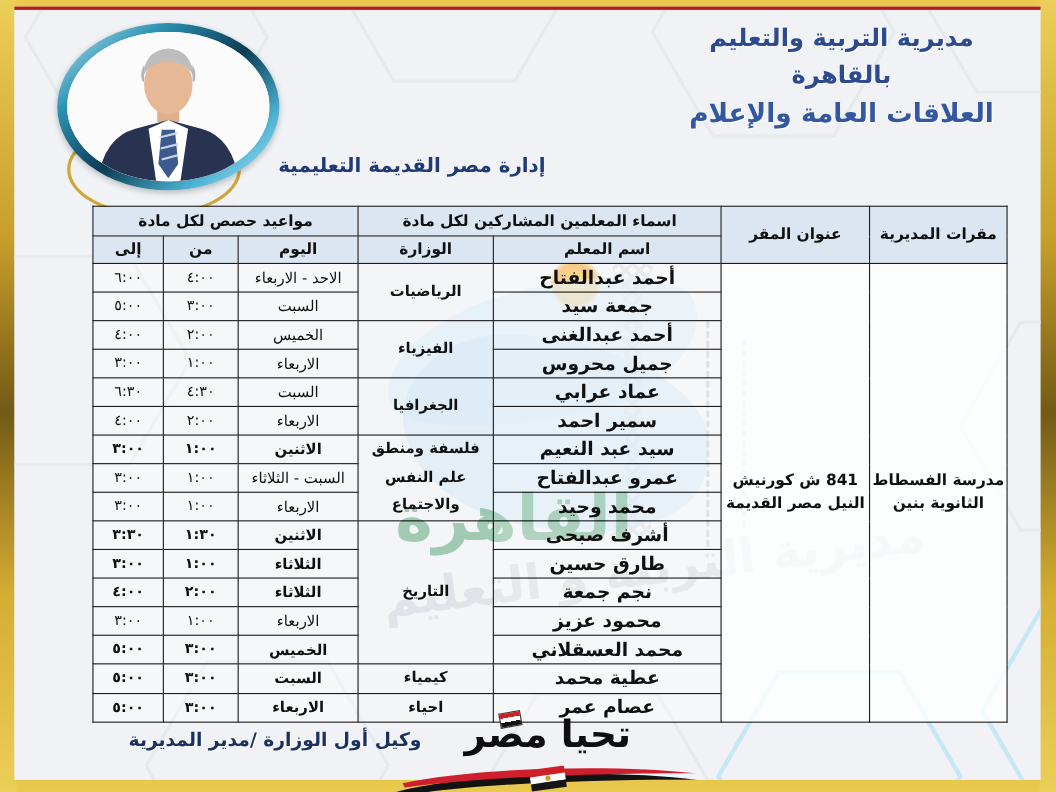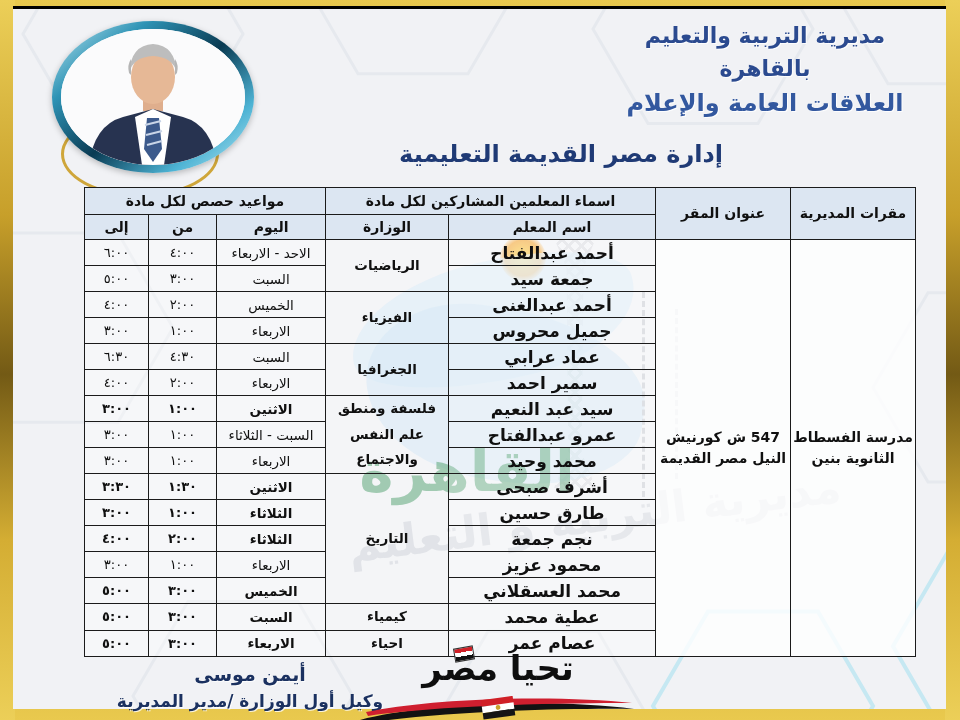--- a/index.html
+++ b/index.html
@@ -7,34 +7,34 @@
     width:960px;height:720px;position:relative;overflow:hidden;
     font-family:"DejaVu Sans","Liberation Sans",sans-serif;
     background:#d9b43c;
   }
   
   .frame{position:absolute;inset:0;
     background:linear-gradient(180deg,#e9c94e 0%,#cfa82f 22%,#6e5513 50%,#c9a22c 72%,#e9c94e 100%);}
   .frame-side{position:absolute;top:0;bottom:0;width:15px;
     background:linear-gradient(180deg,#eccf58 0%,#c79f2a 30%,#735a15 52%,#d4ad33 75%,#eccf58 100%);}
   .page{position:absolute;left:13px;right:14px;top:6px;bottom:11px;
-    background:#f1f2f5;border-top:3px solid #000000;}
+    background:#f1f2f5;border-top:3px solid #b91c1c;}
   
   .hex-bg{position:absolute;inset:0;width:100%;height:100%;}
   
   .ministry{position:absolute;top:10px;right:26px;width:310px;text-align:center;
     direction:rtl;color:#2b4a8f;font-weight:bold;line-height:1.5;
     text-shadow:1px 1px 0 rgba(255,255,255,.85);}
   .ministry .l1{font-size:22px;}
   .ministry .l2{font-size:24px;color:#33589f;}
   .doc-title{position:absolute;top:92px;left:240px;width:470px;text-align:center;
     direction:rtl;font-size:21px;font-weight:bold;color:#a21f2f;
     text-shadow:0 0 2px rgba(255,255,255,.9);}
-  .doc-subtitle{position:absolute;top:131px;left:240px;width:470px;text-align:right;
-    direction:rtl;font-size:24px;font-weight:bold;color:#1f3a75;}
+  .doc-subtitle{position:absolute;top:131px;left:240px;width:470px;text-align:left;
+    direction:rtl;font-size:18px;font-weight:bold;color:#1f3a75;}
   
   .photo-wrap{position:absolute;left:26px;top:8px;width:228px;height:170px;}
   .gold-arc{position:absolute;left:22px;top:94px;width:152px;height:80px;
     border:3px solid #cfa63a;border-radius:50%;}
   .oval-ring{position:absolute;left:13px;top:4px;width:202px;height:152px;border-radius:50%;
     background:linear-gradient(140deg,#c3ebf4 0%,#2e93b5 25%,#0a3b53 52%,#4db3d4 78%,#c3ebf4 100%);
     box-shadow:0 2px 6px rgba(0,0,0,.25);}
   .oval-inner{position:absolute;left:9px;top:8px;right:9px;bottom:8px;border-radius:50%;
     background:#fdfdfe;overflow:hidden;}
   .oval-inner svg{position:absolute;left:0;bottom:0;width:100%;height:100%;}
@@ -171,21 +171,21 @@
         <th>اسم المعلم</th>
         <th>الوزارة</th>
         <th>اليوم</th>
         <th>من</th>
         <th>إلى</th>
       </tr>
     </thead>
     <tbody>
         <tr>
           <td class="venue" rowspan="16">مدرسة الفسطاط الثانوية بنين</td>
-          <td class="address" rowspan="16">547 ش كورنيش النيل مصر القديمة</td>
+          <td class="address" rowspan="16">841 ش كورنيش النيل مصر القديمة</td>
           <td class="teacher">أحمد عبدالفتاح</td>
           <td class="subject" rowspan="2">الرياضيات</td>
           <td class="day">الاحد - الاربعاء</td>
           <td class="time">٤:٠٠</td>
           <td class="time">٦:٠٠</td>
         </tr>
         <tr>
           <td class="teacher">جمعة سيد</td>
           <td class="day">السبت</td>
           <td class="time">٣:٠٠</td>
@@ -278,21 +278,20 @@
           <td class="teacher">عصام عمر</td>
           <td class="subject" rowspan="1">احياء</td>
           <td class="day em">الاربعاء</td>
           <td class="time em">٣:٠٠</td>
           <td class="time em">٥:٠٠</td>
         </tr>
       </tbody>
   </table>
 
   <div class="signature">
-    <div class="name">أيمن موسى</div>
     <div class="role">وكيل أول الوزارة /مدير المديرية</div>
   </div>
 
   <div class="tahya">
     <div class="tahya-text">تحيا مصر</div>
     <div class="tahya-flagchip"></div>
     <svg class="swoosh" viewBox="0 0 280 28">
       <path d="M2,24 C70,6 200,3 276,13 C200,12 70,16 4,28 Z" fill="#121212"></path>
       <path d="M8,16 C80,1 205,-1 274,7 C205,7 85,9 10,20 Z" fill="#cf1f2f"></path>
       <g transform="rotate(-8 140 11)">

